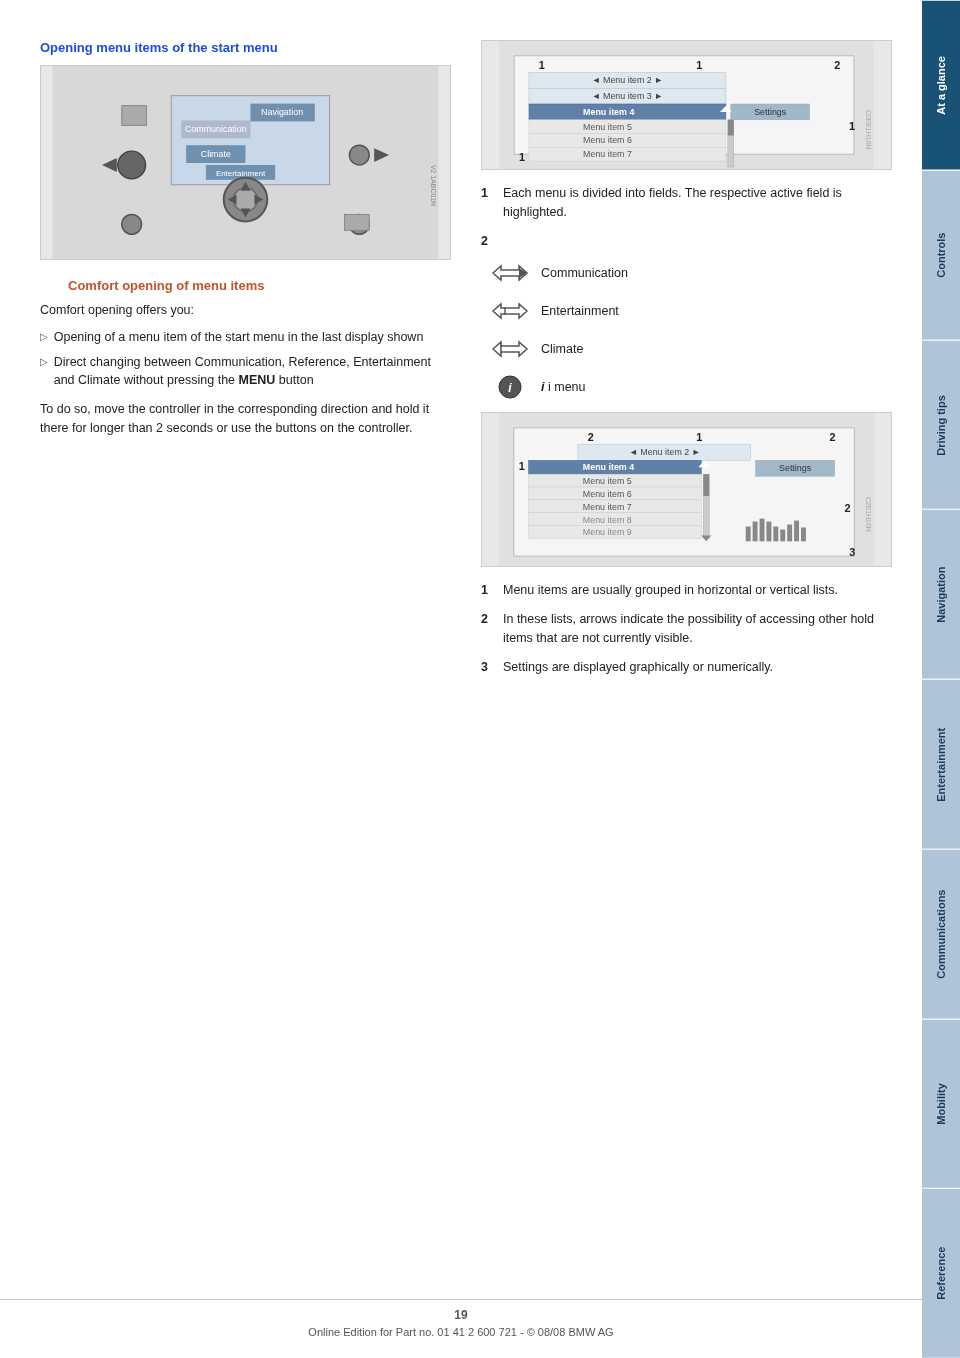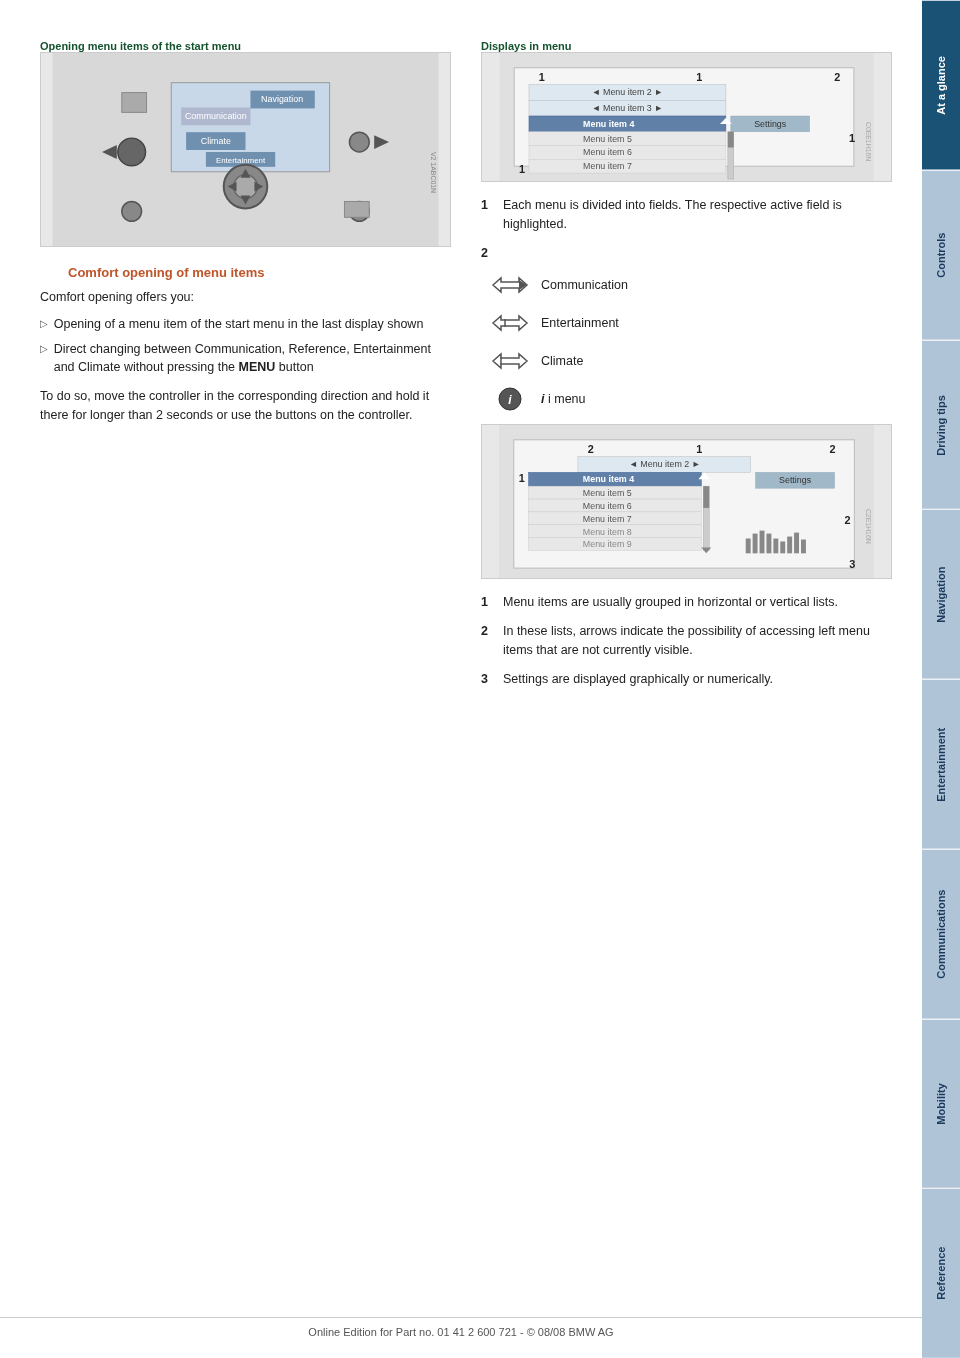--- a/index.html
+++ b/index.html
@@ -63,23 +63,24 @@
       flex: 1;
       min-width: 0;
     }
     .col-right {
       flex: 1;
       min-width: 0;
     }
 
     
     .section-heading {
-      color: #14532d;
-      font-size: 11px;
+      color: #1d4ed8;
+      font-size: 13px;
       font-weight: bold;
+      margin-bottom: 10px;
       border-bottom: none;
     }
     .section-heading-orange {
       color: #c0552a;
       font-size: 13px;
       font-weight: bold;
       margin-bottom: 8px;
       margin-top: 18px;
       margin-left: 28px;
     }
@@ -281,21 +282,20 @@
             <span class="bold">MENU</span>
             <span>button</span>
           </span>
         </li>
       </ul>
 
       <p class="body-text">To do so, move the controller in the corresponding direction and hold it there for longer than 2 seconds or use the buttons on the controller.</p>
     </div>
 
     <div class="col-right">
-      <div class="section-heading">Displays in menu</div>
 
       <div class="diagram-box diagram-box-right-top">
         <svg width="100%" height="100%" viewBox="0 0 380 130">
           <rect width="380" height="130" fill="#e0e0e0"></rect>
 
           <rect x="15" y="15" width="345" height="100" fill="#f5f5f5" stroke="#bbb" stroke-width="1"></rect>
 
           <text x="40" y="28" font-size="11" font-weight="bold" fill="#222">1</text>
           <text x="200" y="28" font-size="11" font-weight="bold" fill="#222">1</text>
           <text x="340" y="28" font-size="11" font-weight="bold" fill="#222">2</text>
@@ -441,25 +441,26 @@
           <text x="372" y="85" font-size="7" fill="#aaa" transform="rotate(90,372,85)">C2E1H16N</text>
         </svg>
       </div>
 
       <div class="numbered-item">
         <span class="num-label">1</span>
         <span>Menu items are usually grouped in horizontal or vertical lists.</span>
       </div>
       <div class="numbered-item">
         <span class="num-label">2</span>
-        <span>In these lists, arrows indicate the possibility of accessing left menu items that are not currently visible.</span>
+        <span>In these lists, arrows indicate the possibility of accessing other hold items that are not currently visible.</span>
       </div>
       <div class="numbered-item">
         <span class="num-label">3</span>
         <span>Settings are displayed graphically or numerically.</span>
       </div>
     </div>
   </div>
 
   <div class="footer">
+    <span class="page-number">19</span>
     <span>Online Edition for Part no. 01 41 2 600 721 - © 08/08 BMW AG</span>
   </div>
 </div>
 
 </body></html>

